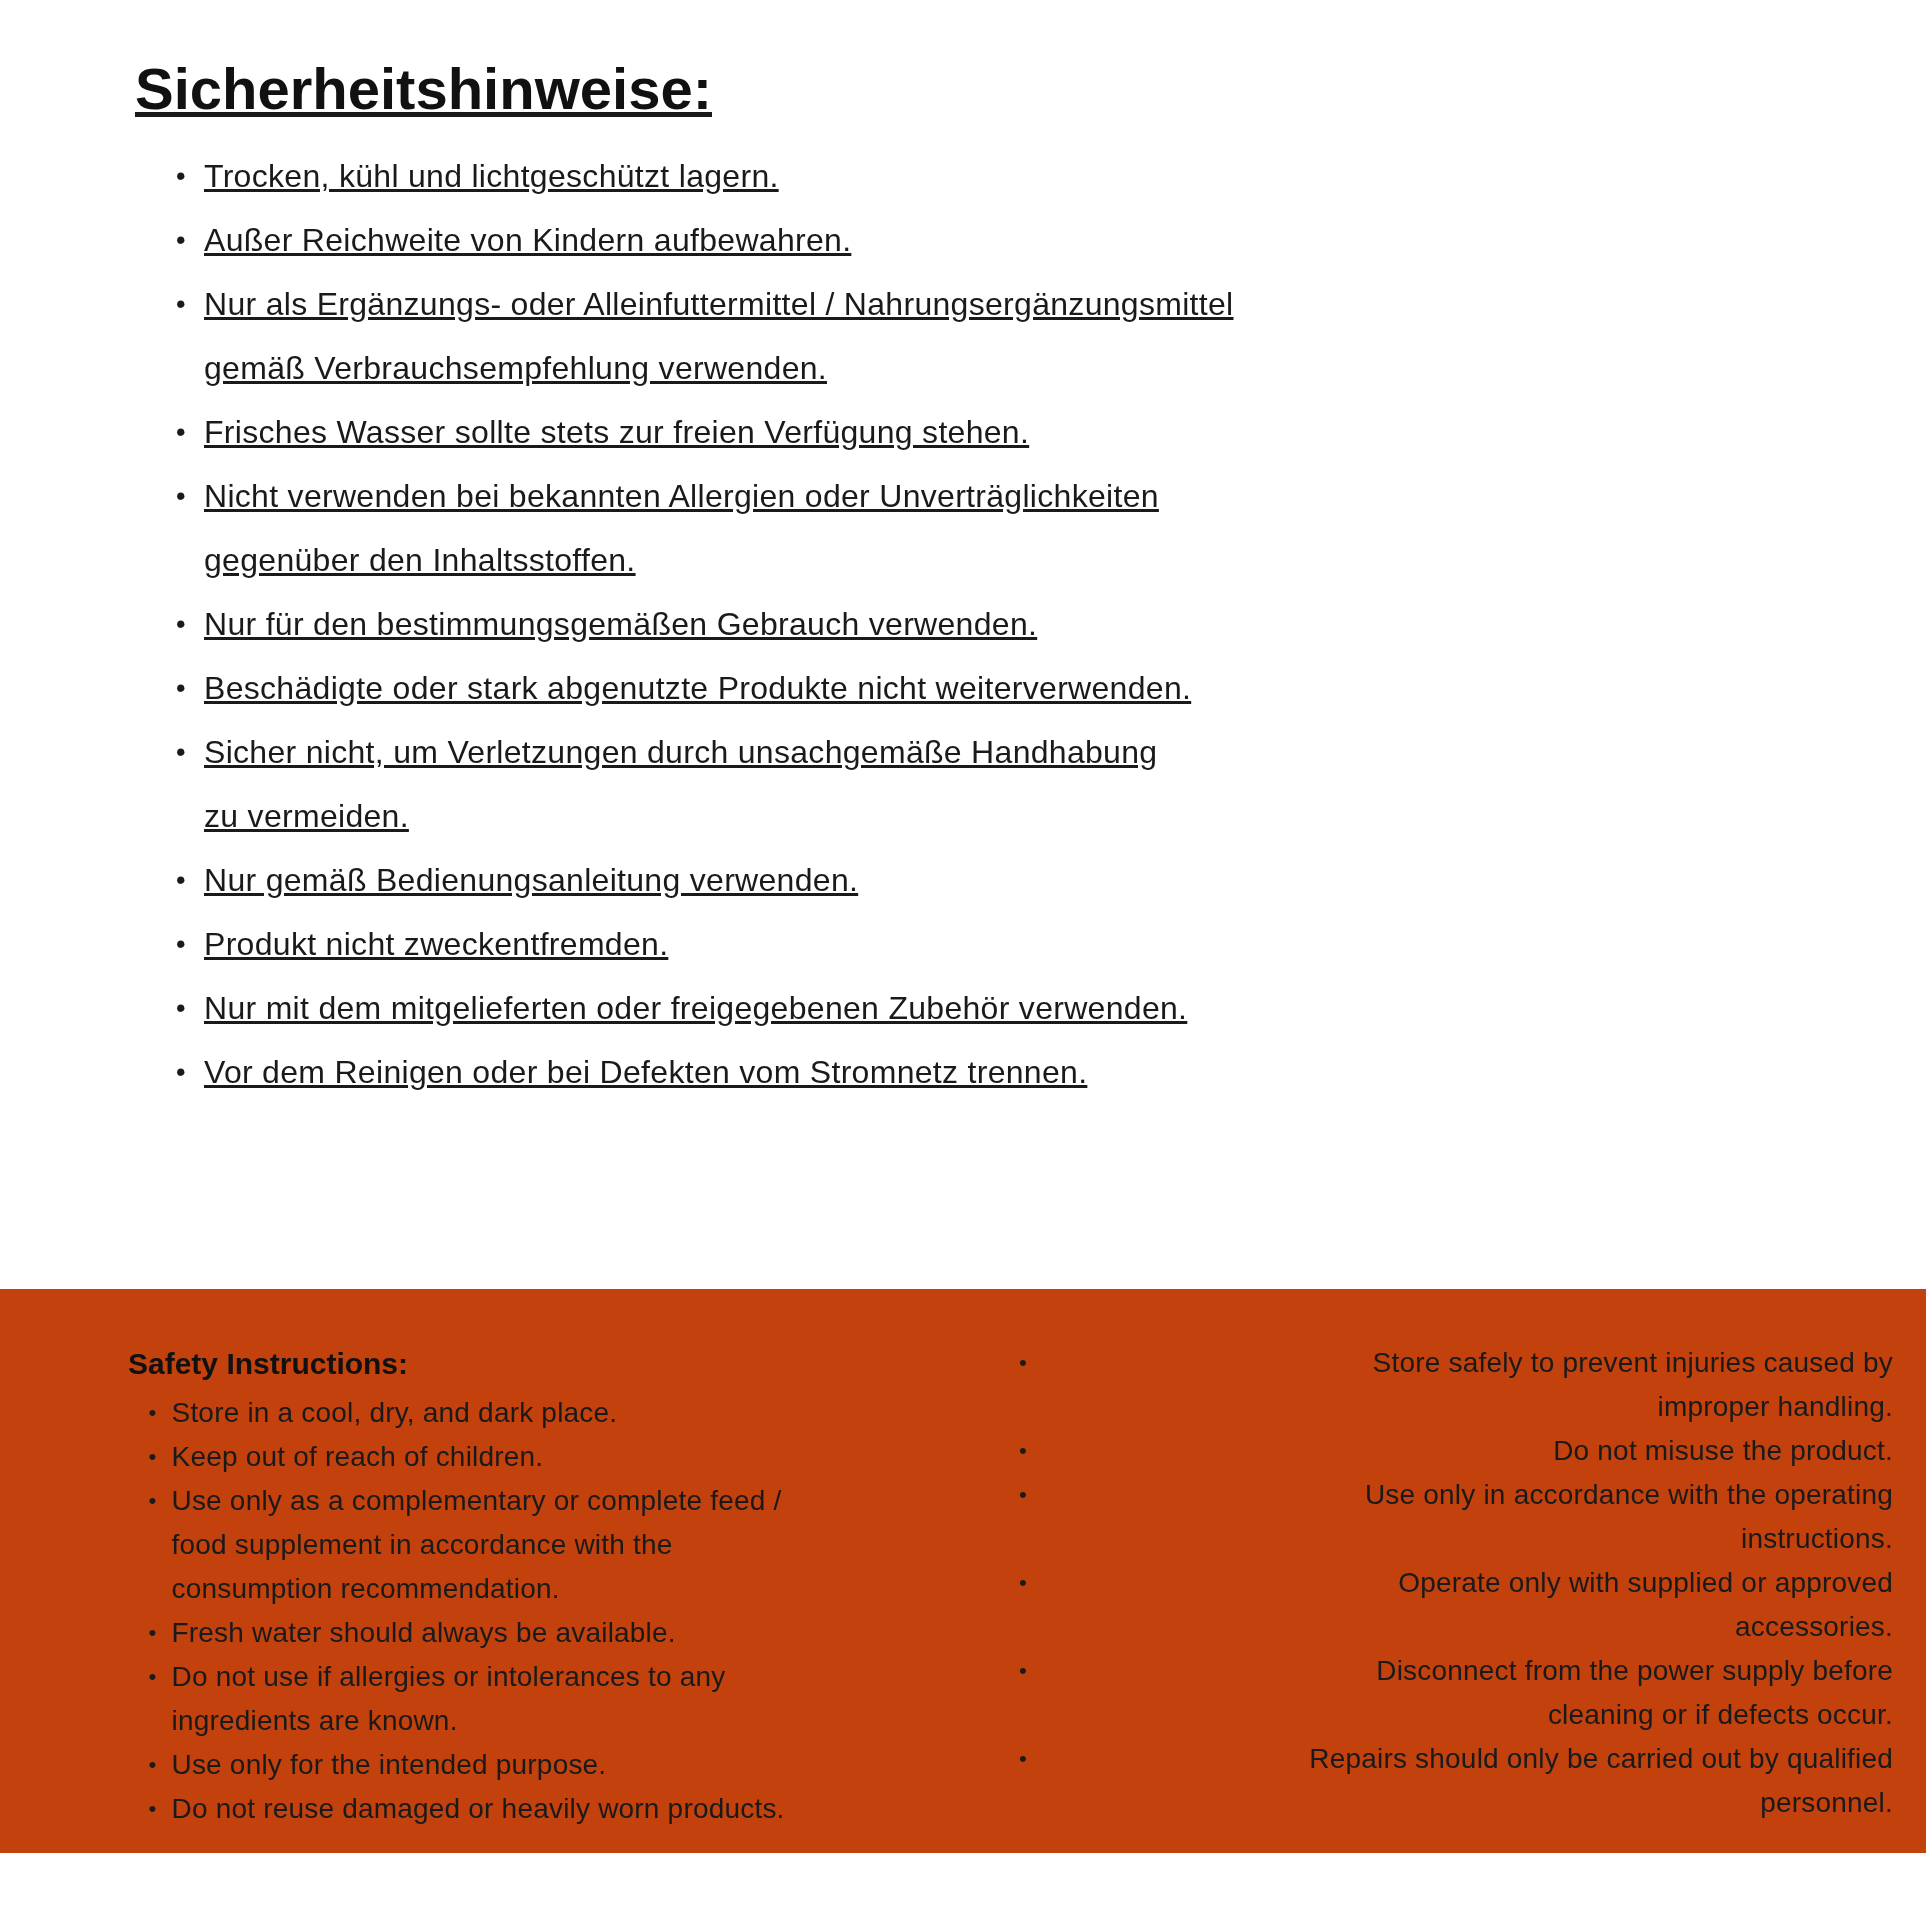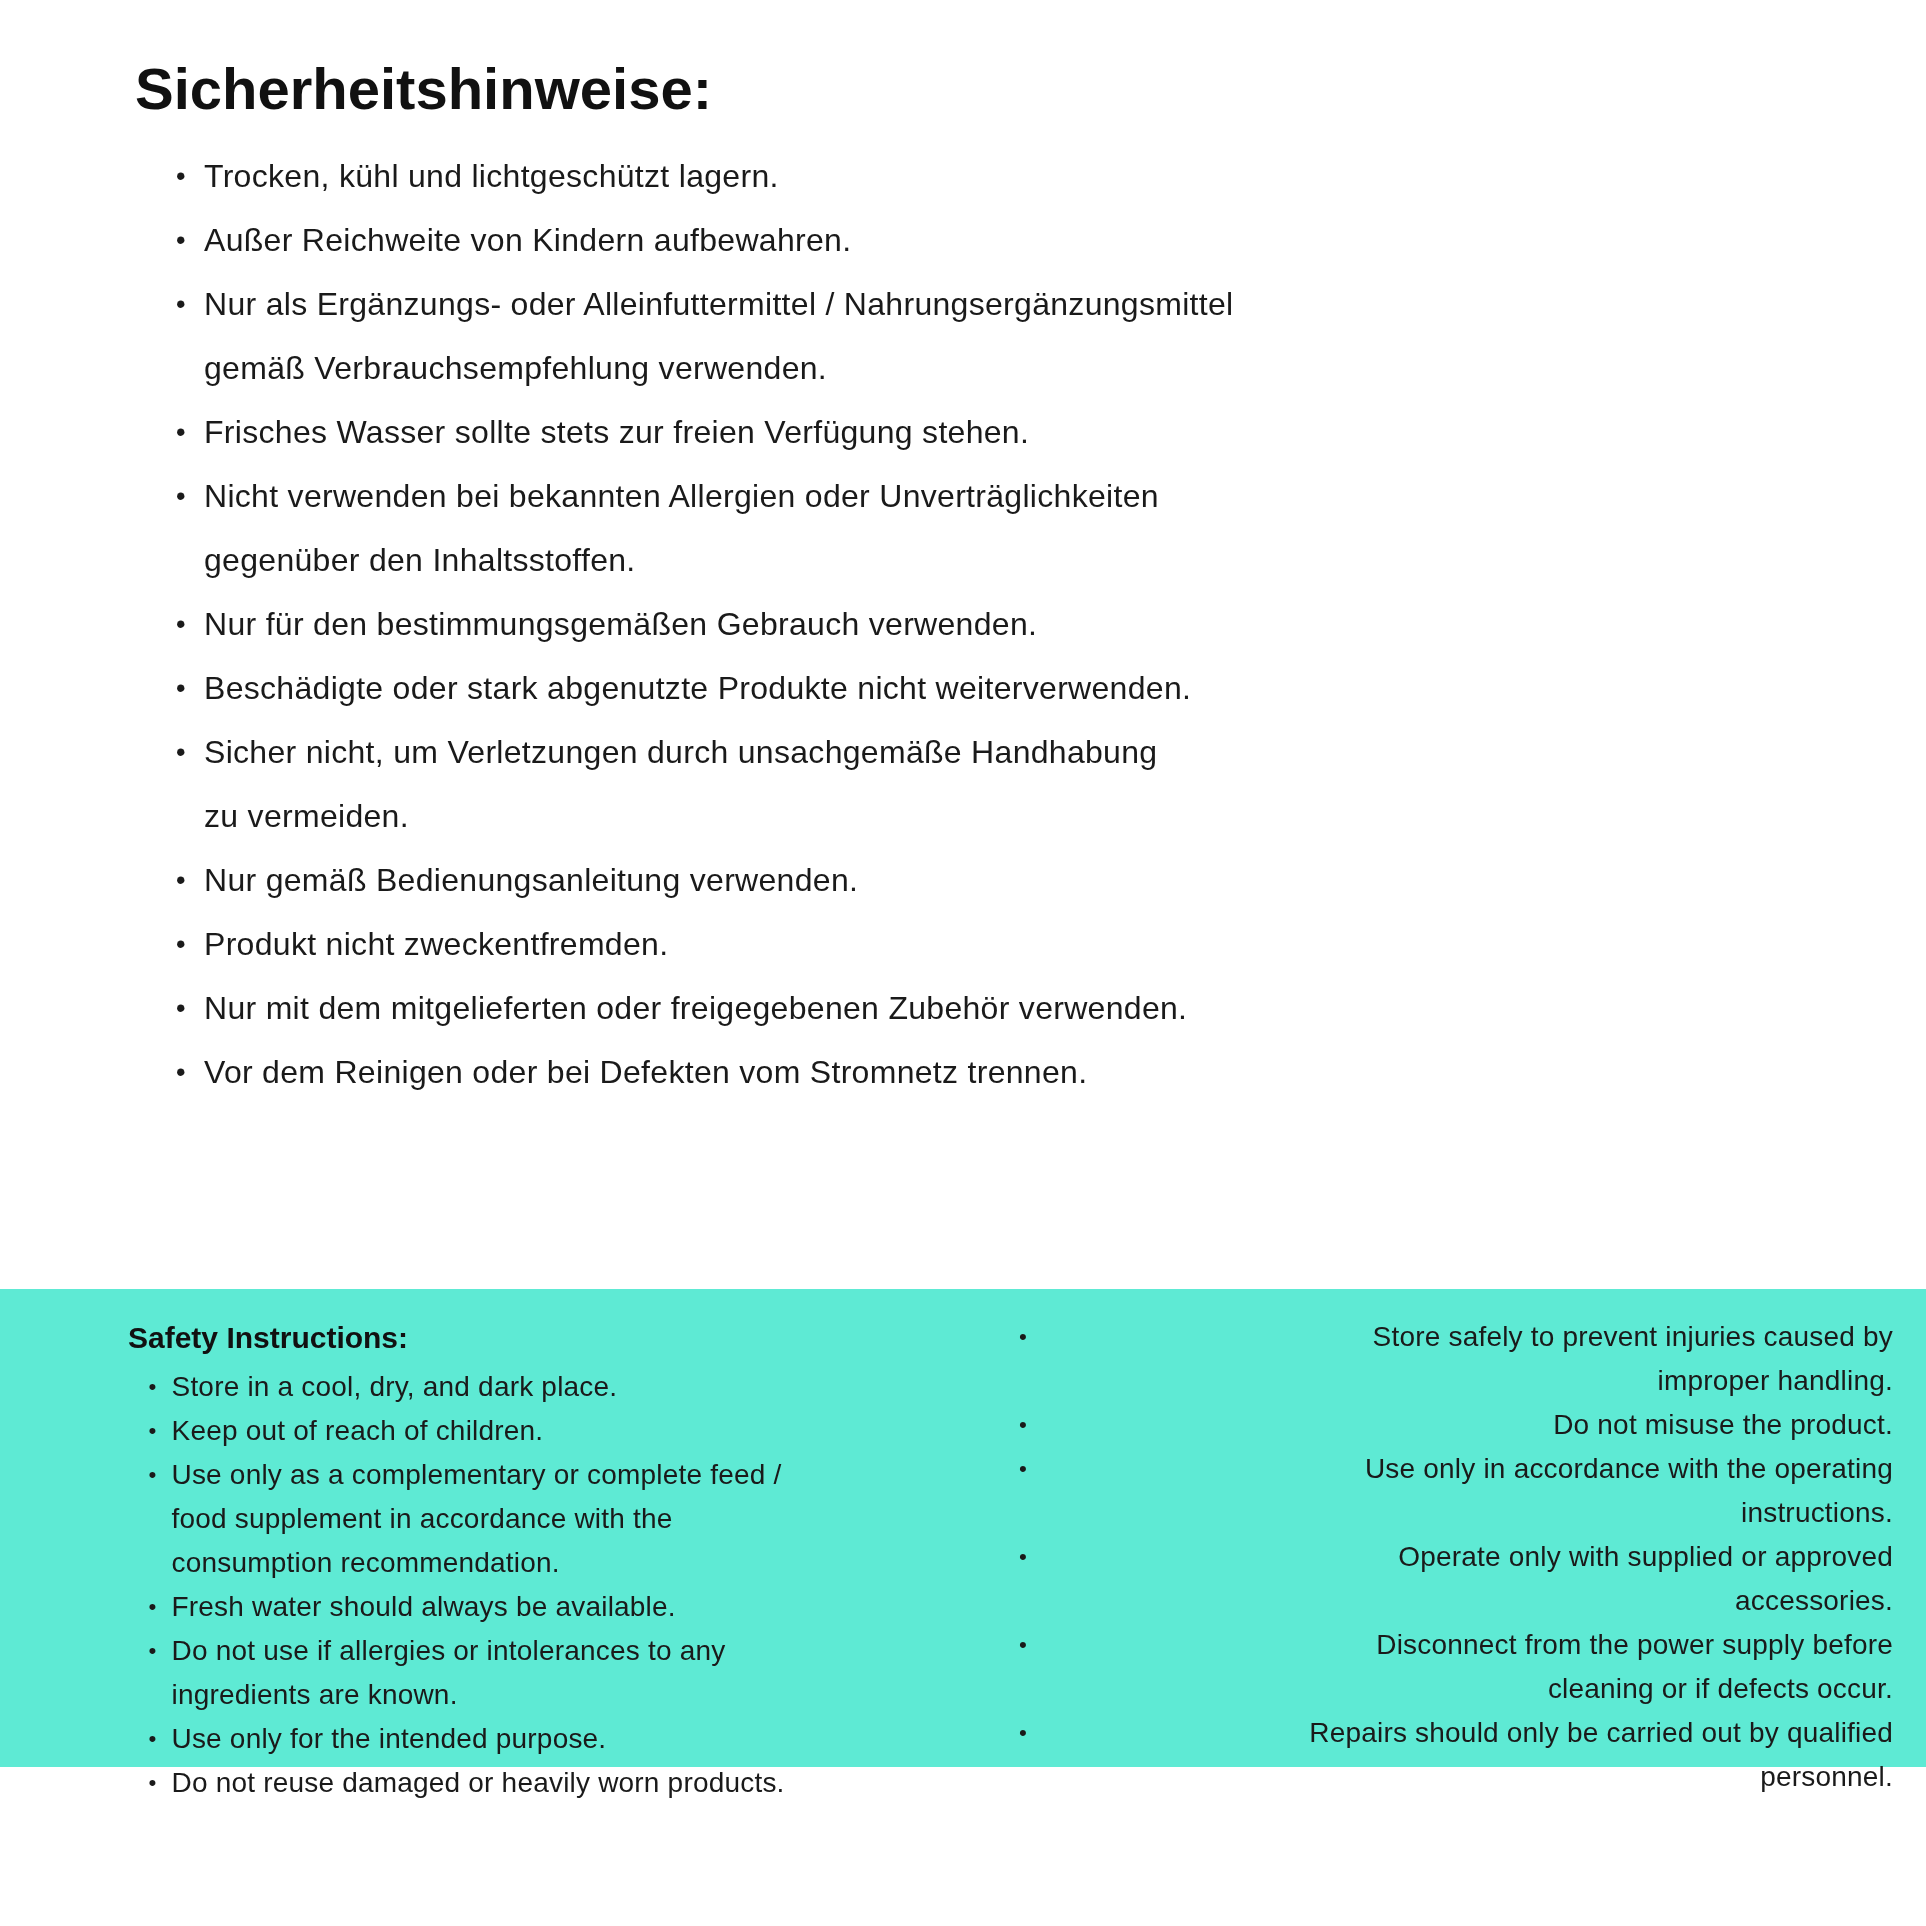--- a/index.html
+++ b/index.html
@@ -11,20 +11,21 @@
     color: #1a1a1a;
     font-family: "Liberation Sans", sans-serif;
     overflow: hidden;
   }
 
   
   .de {
     box-sizing: border-box;
     height: 1289px;
     padding: 55px 58px 0 135px;
+    text-decoration: underline;
   }
   .de h1 {
     margin: 0;
     font-size: 58px;
     line-height: 68px;
     font-weight: 700;
     color: #111111;
   }
   .de ul {
     list-style: none;
@@ -44,23 +45,23 @@
     position: absolute;
     left: 0;
     top: 0;
     font-size: 0.85em;
     line-height: 64px;
   }
 
   
   .en {
     box-sizing: border-box;
-    height: 478px;
-    background: #5eead4;
-    padding: 26px 32px 0 128px;
+    height: 564px;
+    background: #c2410c;
+    padding: 52px 32px 0 128px;
     display: flex;
     align-items: flex-start;
   }
   .en h2 {
     margin: 0;
     font-size: 30px;
     line-height: 45px;
     font-weight: 700;
     color: #111111;
   }

